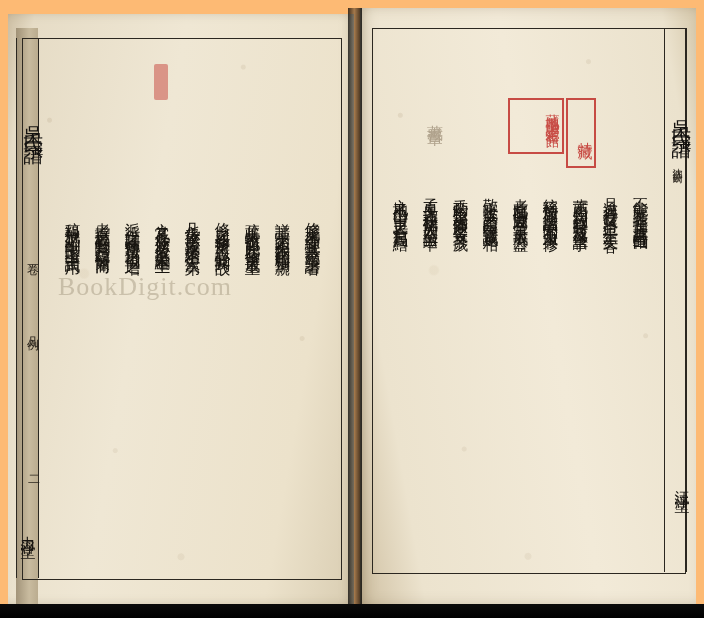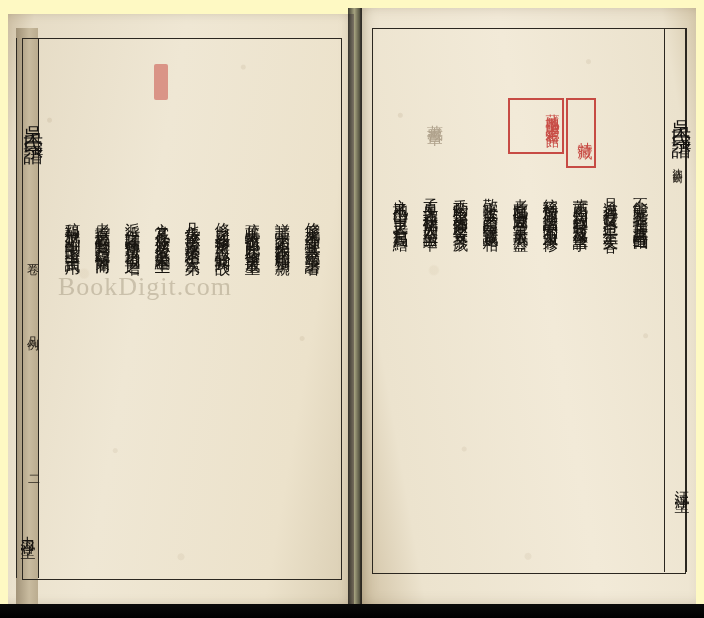--- a/index.html
+++ b/index.html
@@ -10,21 +10,21 @@
   body {
     width: 704px;
     height: 618px;
     overflow: hidden;
     font-family: "DejaVu Serif", serif;
   }
   #page {
     position: relative;
     width: 704px;
     height: 618px;
-    background: #fef9c3;
+    background: #fdba74;
   }
 
   
   .book {
     position: absolute;
     left: 8px;
     top: 8px;
     width: 688px;
     height: 600px;
     display: flex;

